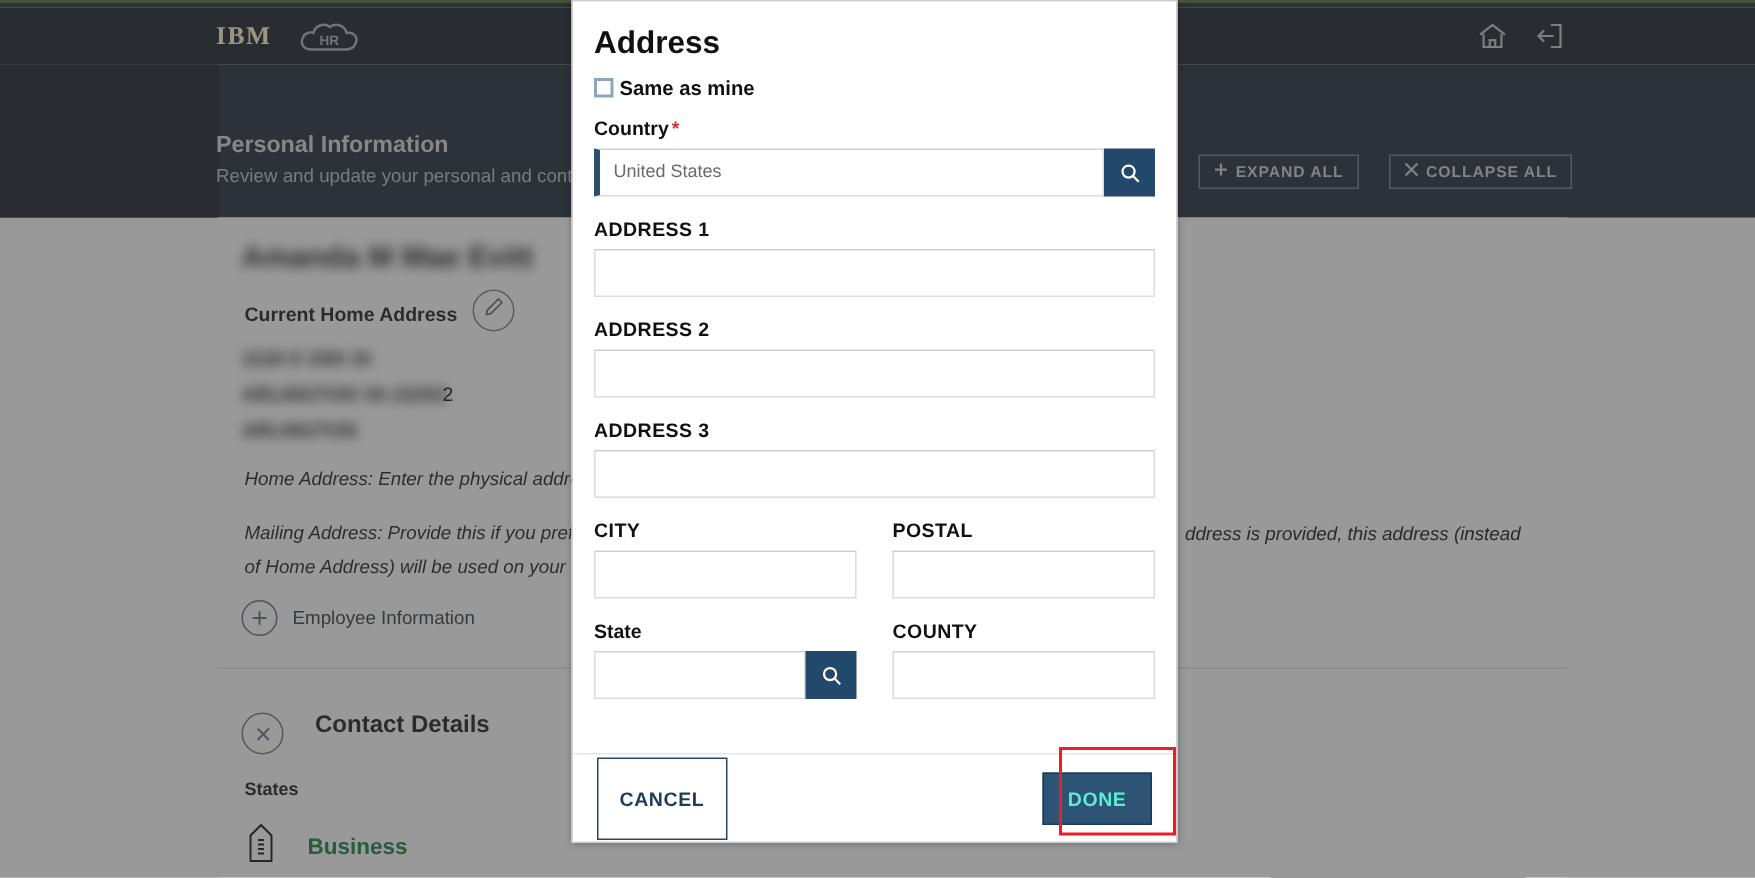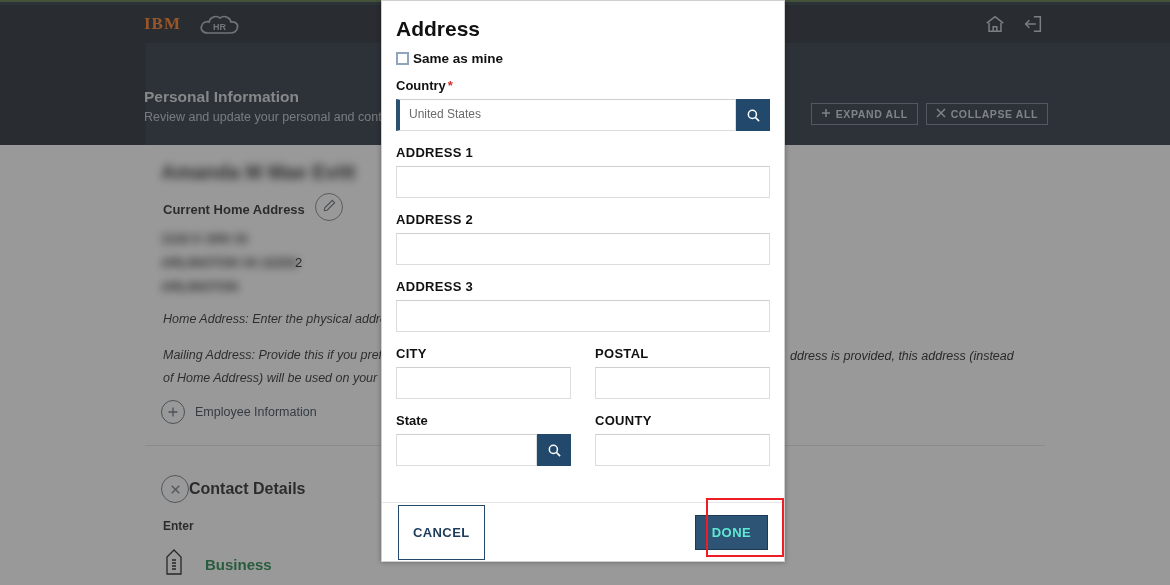--- a/index.html
+++ b/index.html
@@ -19,21 +19,21 @@
     position:absolute; left:0; top:0; width:1170px; height:5px;
     background:#1b2a33;
     border-top:2px solid #4f6b3a;
   }
   .navbar {
     position:absolute; left:0; top:5px; width:1170px; height:38px;
     background:#161e26;
   }
   .nav-ibm {
     position:absolute; left:144px; top:9px;
-    color:#f97316; font-weight:bold; font-size:17px;
+    color:#fef9c3; font-weight:bold; font-size:17px;
     letter-spacing:1px; font-family:"Liberation Serif", serif;
   }
   .nav-hr-icon { position:absolute; left:198px; top:6px; }
   .nav-right { position:absolute; right:126px; top:8px; display:flex; gap:16px; align-items:center; }
   .nav-ico { width:22px; height:22px; display:block; }
 
   .header-band {
     position:absolute; left:0; top:43px; width:1170px; height:102px;
     background:#1d2936;
   }
@@ -42,21 +42,21 @@
     background:#161e26;
   }
   .page-title {
     position:absolute; left:144px; top:88px;
     color:#d6dade; font-size:15.5px; font-weight:bold;
   }
   .page-sub {
     position:absolute; left:144px; top:110px;
     color:#b9c0c7; font-size:12.5px;
   }
-  .hdr-btns { position:absolute; right:122px; top:103px; display:flex; gap:8px; }
+  .hdr-btns { position:absolute; right:122px; top:103px; display:flex; gap:20px; }
   .hdr-btn {
     border:1px solid #6a7b8c; color:#c9d0d7;
     background:transparent;
     font-size:10.5px; font-weight:bold; letter-spacing:.6px;
     padding:4px 9px; display:flex; align-items:center; gap:5px;
     font-family:"Liberation Sans", sans-serif;
   }
 
   
   .content-card {
@@ -95,21 +95,21 @@
   .emp-row { position:absolute; left:16px; top:255px; display:flex; align-items:center; gap:10px; }
   .circ-icon {
     width:24px; height:24px; border-radius:50%;
     border:1px solid #5c6b7a; display:flex; align-items:center; justify-content:center;
     flex:none;
   }
   .emp-label { font-size:12.5px; color:#2b3a4a; }
 
   .divider { position:absolute; left:0; top:300px; width:900px; height:1px; background:#e2e2e2; }
 
-  .contact-row { position:absolute; left:16px; top:330px; display:flex; align-items:center; gap:0; }
+  .contact-row { position:absolute; left:16px; top:330px; display:flex; align-items:flex-start; gap:21px; }
   .circ-icon-lg {
     width:28px; height:28px; border-radius:50%;
     border:1px solid #6b7785; display:flex; align-items:center; justify-content:center;
     flex:none;
   }
   .contact-title { font-size:16px; font-weight:bold; color:#1a1a1a; }
   .phone-label { position:absolute; left:18px; top:374px; font-size:12px; font-weight:bold; color:#18181a; }
   .business-row { position:absolute; left:18px; top:403px; display:flex; align-items:center; gap:18px; }
   .business-label { font-size:15px; font-weight:bold; color:#15803d; }
 
@@ -267,21 +267,21 @@
 
     <div class="contact-row">
       <span class="circ-icon-lg">
         <svg width="13" height="13" viewBox="0 0 12 12" stroke="#6b7785" stroke-width="1.3">
             <path d="M2.5 2.5 L9.5 9.5 M9.5 2.5 L2.5 9.5"></path>
           </svg>
       </span>
       <span class="contact-title">Contact Details</span>
     </div>
 
-    <div class="phone-label">Enter</div>
+    <div class="phone-label">States</div>
 
     <div class="business-row">
       <span>
         <svg width="24" height="28" viewBox="0 0 24 28" fill="none" stroke="#111" stroke-width="1.3">
           <path d="M11 2 L4 9 V26 H18 V9 Z"></path>
           <path d="M9 12 H13 M9 15 H13 M9 18 H13 M9 21 H13"></path>
         </svg>
       </span>
       <span class="business-label">Business</span>
     </div>

